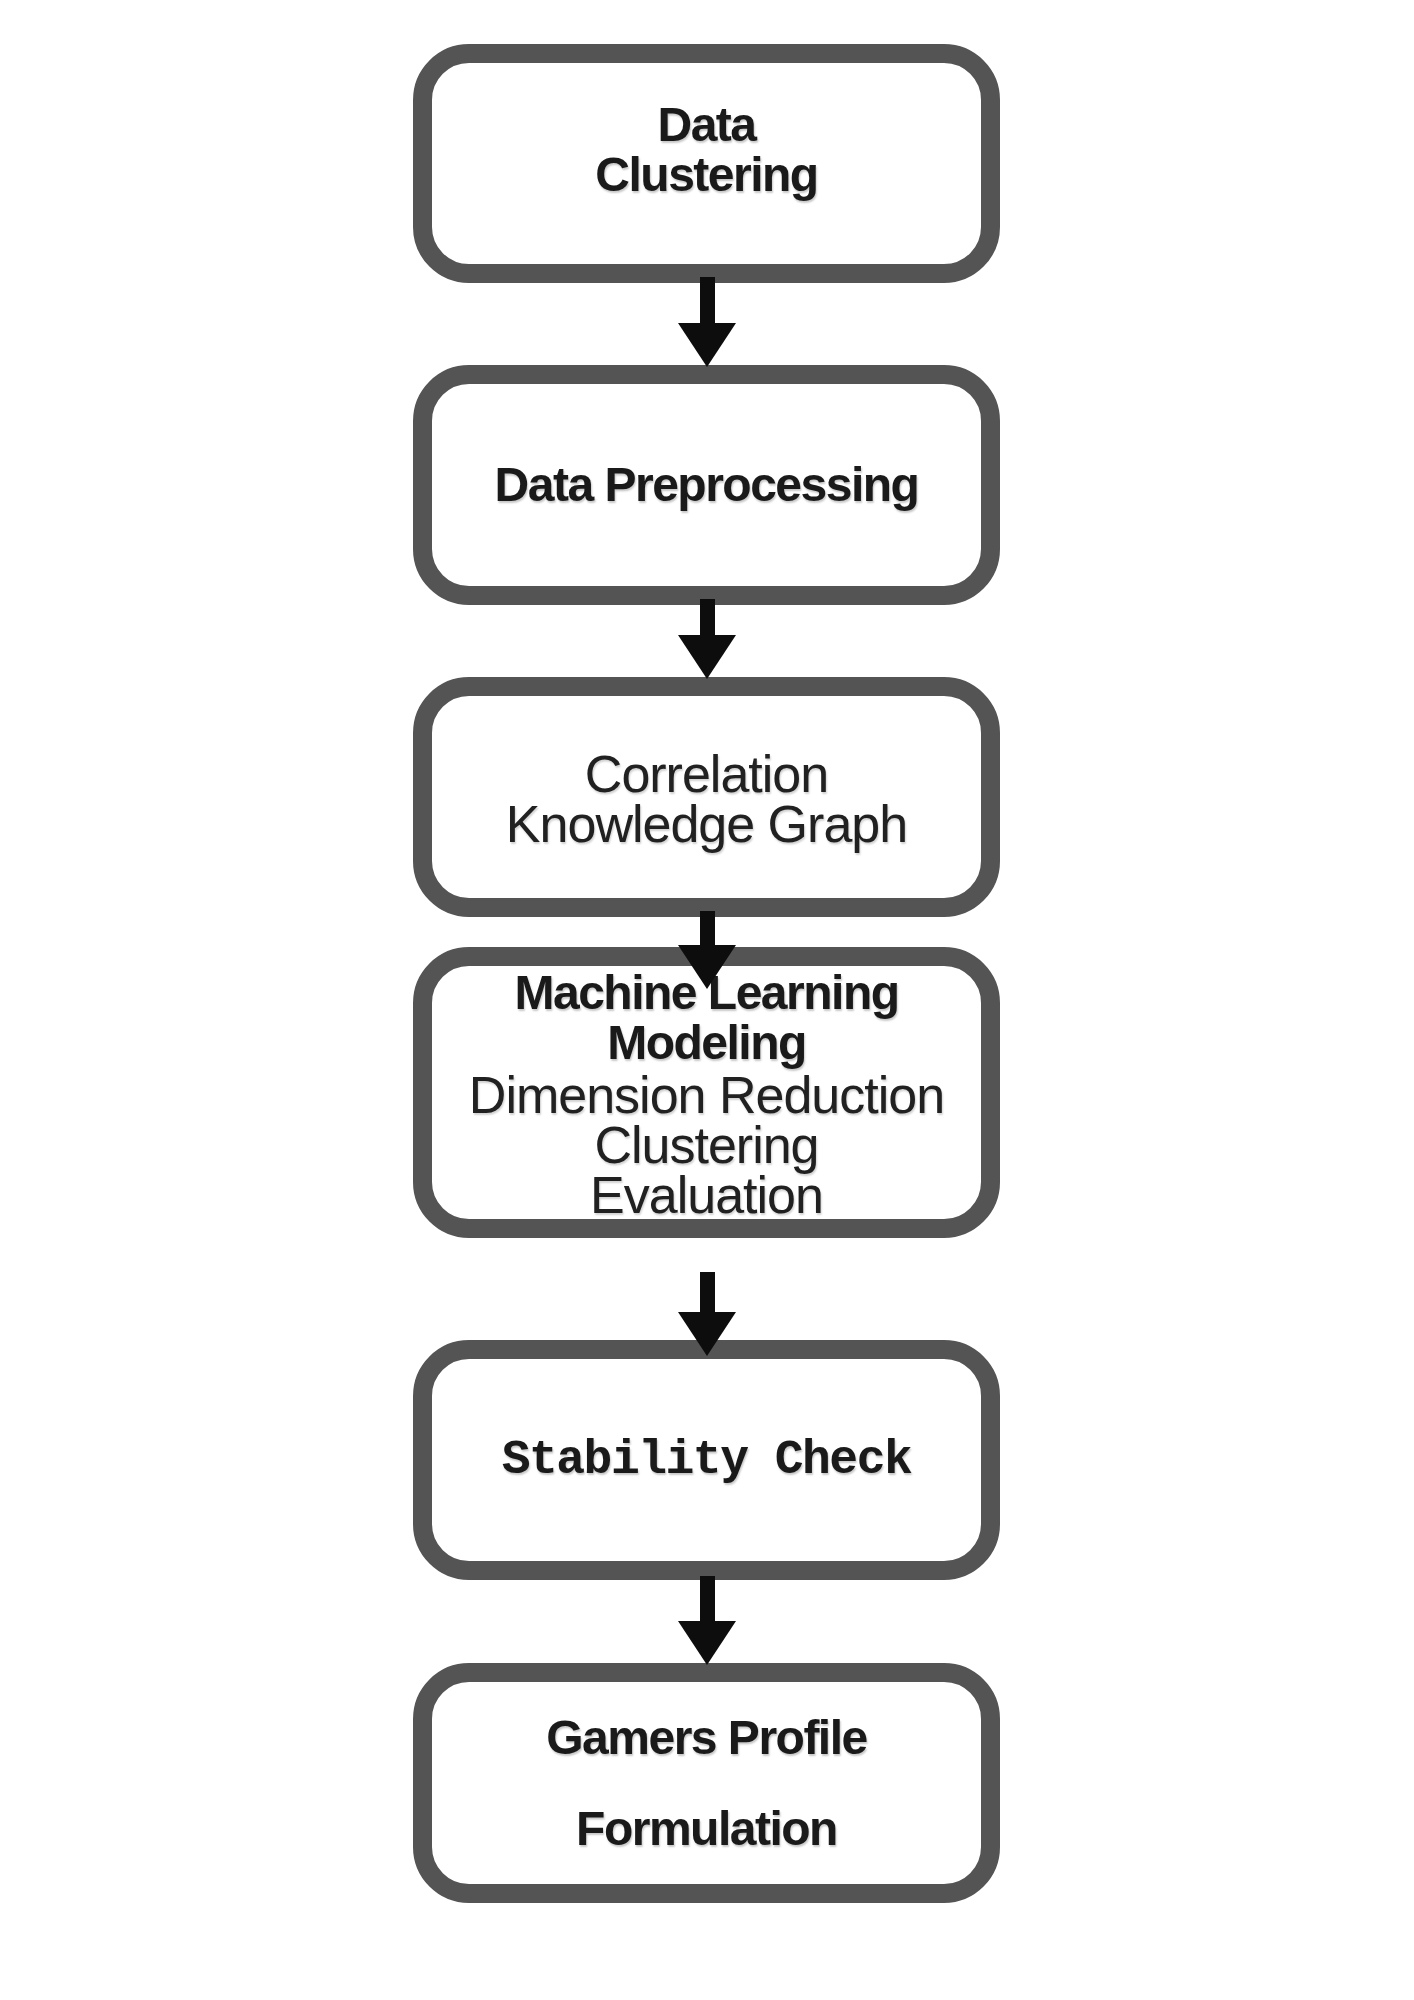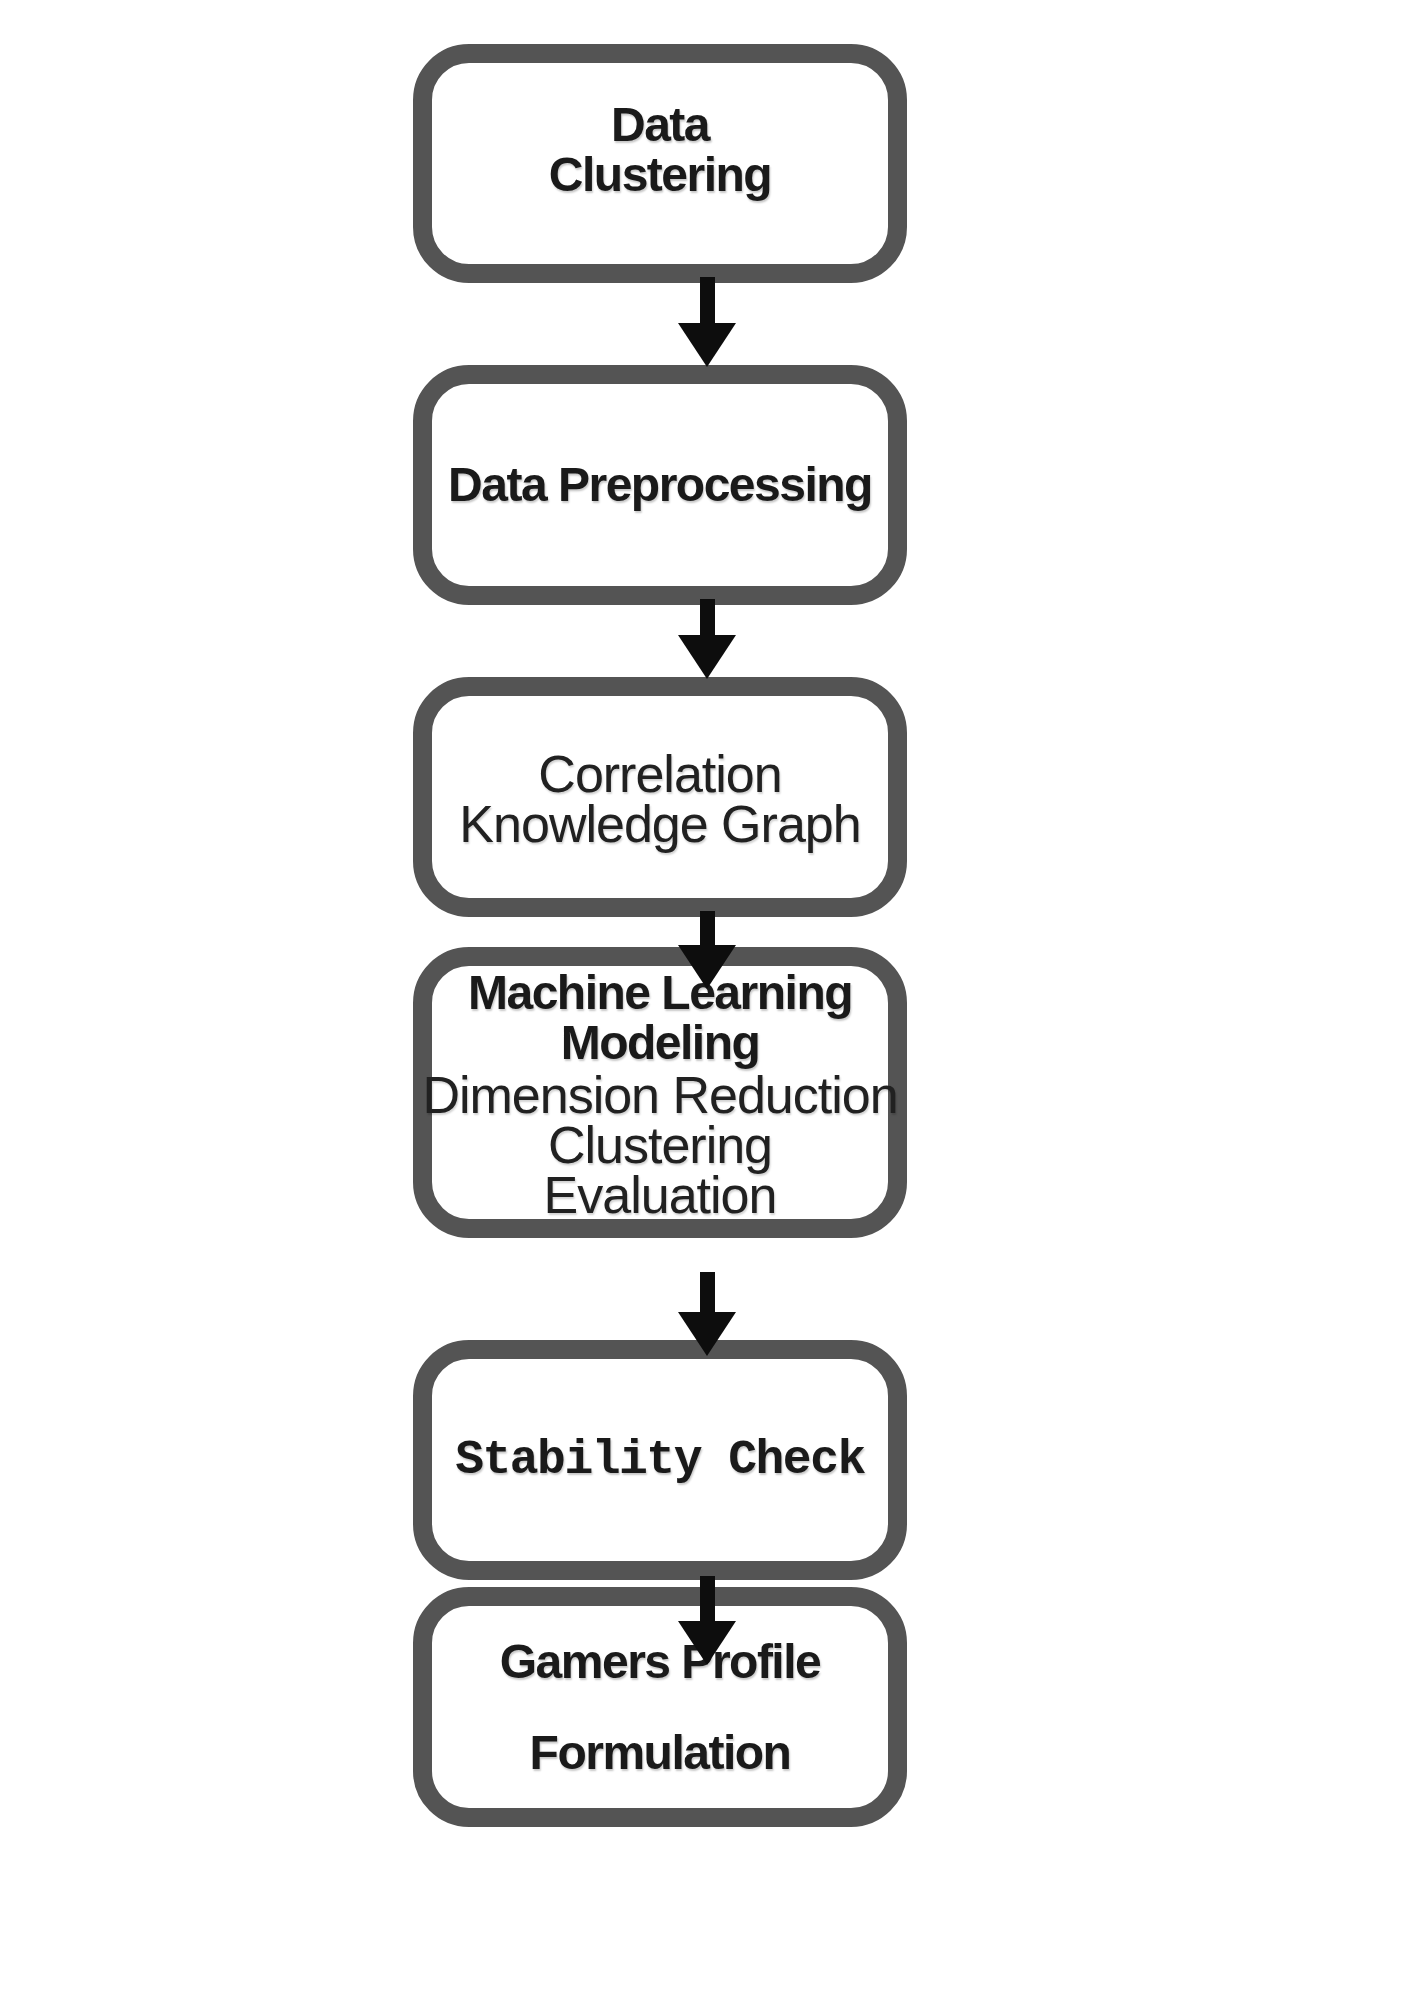--- a/index.html
+++ b/index.html
@@ -9,39 +9,39 @@
     height: 2000px;
     background: #ffffff;
     overflow: hidden;
     font-family: "Liberation Sans", "DejaVu Sans", sans-serif;
   }
 
   
   .node {
     position: absolute;
     left: 413px;
-    width: 494px;
+    width: 587px;
     box-sizing: border-box;
     background: #ffffff;
     border: 19px solid #545454;
     border-radius: 56px;
     display: flex;
     flex-direction: column;
     align-items: center;
     justify-content: center;
     text-align: center;
     z-index: 1;
     color: #1a1a1a;
   }
   .node1 { top: 44px;   height: 239px; padding-bottom: 28px; }
   .node2 { top: 365px;  height: 240px; }
   .node3 { top: 677px;  height: 240px; }
   .node4 { top: 947px;  height: 291px; }
   .node5 { top: 1340px; height: 240px; font-family: Liberation Mono, monospace; }
-  .node6 { top: 1587px; height: 240px; gap: 41px; }
+  .node6 { top: 1663px; height: 240px; gap: 41px; }
 
   .tline {
     font-size: 48px;
     font-weight: bold;
     letter-spacing: -1.5px;
     line-height: 50px;
     white-space: nowrap;
     text-shadow: 1px 2px 2px rgba(0,0,0,0.22);
   }
   .sub {

